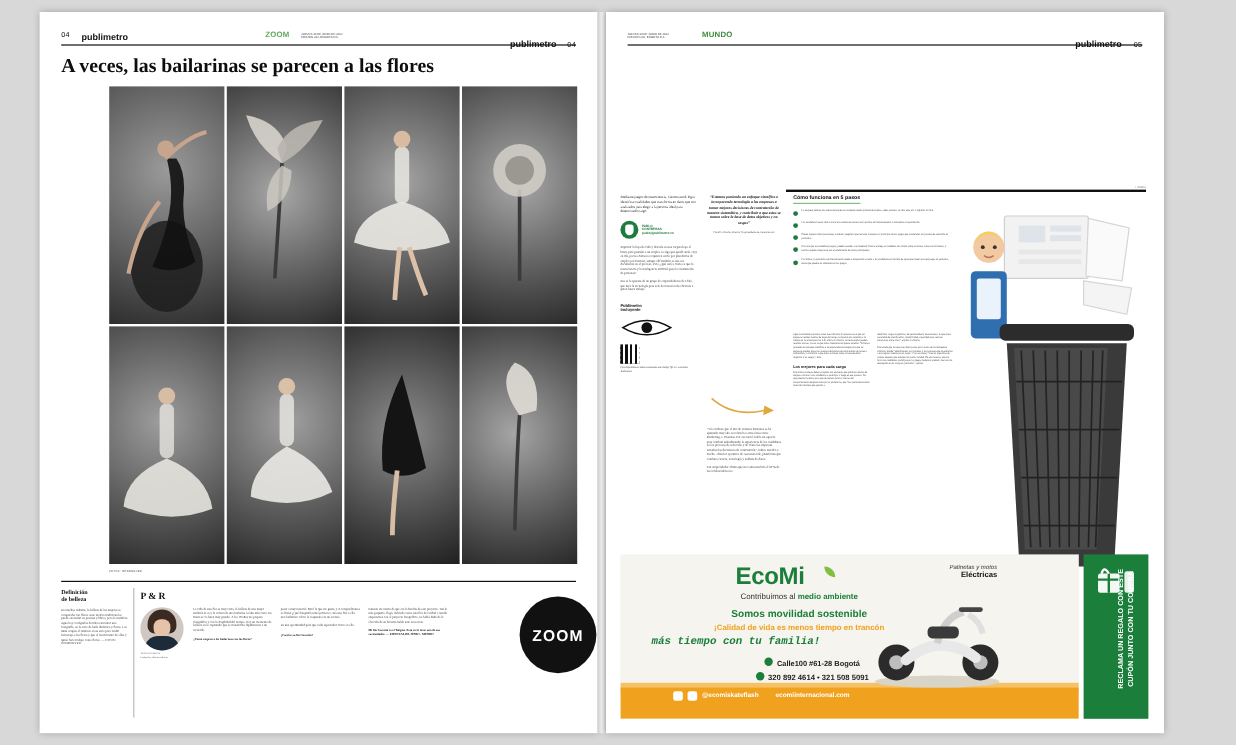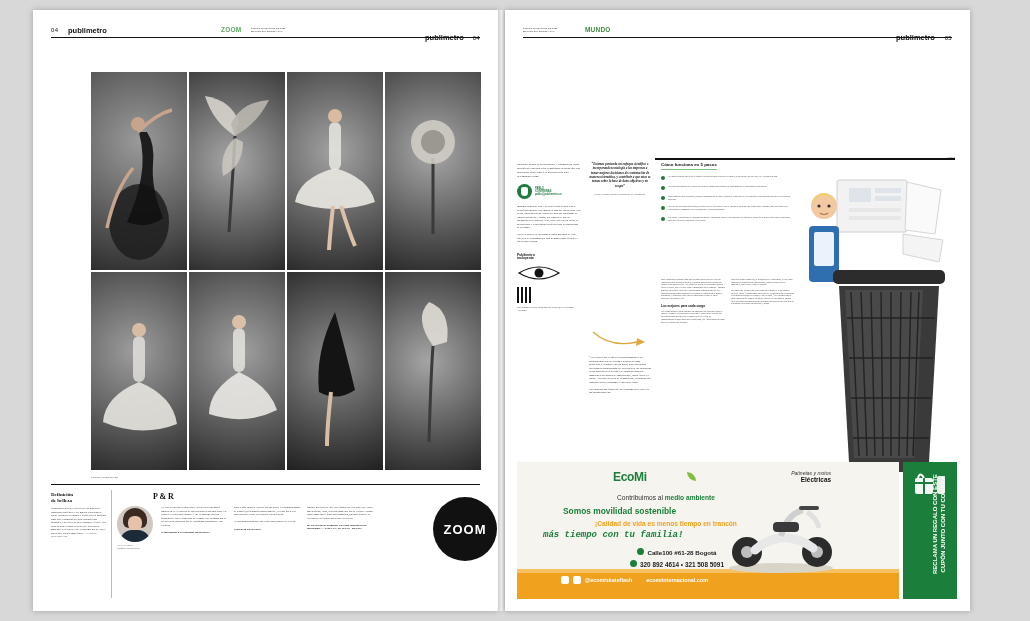--- a/index.html
+++ b/index.html
@@ -31,21 +31,21 @@
   .photo-grid{position:absolute;left:58px;top:62px;width:390px;}
   .photo-row{display:flex;gap:2px;margin-bottom:2px;}
   .ph{position:relative;overflow:hidden;background:#6e6e6e;}
   .credit{position:absolute;left:58px;top:466px;font-size:2.3px;color:#555;font-family:"Liberation Sans",sans-serif;letter-spacing:.2px;}
   .hr-left{position:absolute;left:18px;right:18px;top:474px;border-top:1px solid #111;}
   .def-col{position:absolute;left:18px;top:482px;width:56px;}
   .def-title{font-weight:bold;font-size:5px;line-height:1.1;color:#111;font-family:"Liberation Serif",serif;}
   .def-body{margin-top:4px;}
   .vrule{position:absolute;top:480px;width:0;border-left:1px solid #bbb;height:108px;}
   .pr-col{position:absolute;left:84px;top:482px;width:330px;}
-  .pr-title{font-weight:bold;font-size:8px;color:#111;font-family:"Liberation Serif",serif;margin-left:36px;}
+  .pr-title{font-weight:bold;font-size:8px;color:#111;font-family:"Liberation Serif",serif;}
   .avatar{position:absolute;left:84px;top:496px;width:36px;height:36px;border-radius:50%;overflow:hidden;background:#cfc7c0;}
   .avatar .hair{position:absolute;left:6px;top:2px;width:24px;height:20px;background:#3a2a22;border-radius:12px 12px 6px 6px;}
   .avatar .face{position:absolute;left:11px;top:10px;width:14px;height:15px;background:#e6c3a8;border-radius:7px 7px 8px 8px;}
   .avatar .body{position:absolute;left:3px;top:24px;width:30px;height:14px;background:#1d2a3a;border-radius:12px 12px 0 0;}
   .avatar-cap{position:absolute;left:84px;top:534px;width:38px;font-size:2px;line-height:1.25;color:#444;}
   .qcols{position:absolute;left:128px;top:496px;width:286px;display:flex;gap:7px;}
   .qcol{width:66px;}
   .q{font-weight:bold;font-size:2.5px;line-height:1.25;color:#111;margin-top:4px;}
   .zoom-badge{position:absolute;left:400px;top:487px;width:64px;height:64px;border-radius:50%;background:#111;color:#fff;display:flex;align-items:center;justify-content:center;font-family:"Liberation Sans",sans-serif;font-weight:bold;font-size:13px;letter-spacing:1px;}
 
@@ -79,25 +79,25 @@
   .twocol{position:absolute;left:156px;top:268px;width:134px;display:flex;gap:6px;}
   .twocol .c{width:64px;}
   .sub-h{font-family:"Liberation Sans",sans-serif;font-weight:bold;font-size:3.2px;color:#111;margin:4px 0 2px;}
   .art{position:absolute;left:298px;top:152px;width:152px;height:318px;}
   .art-cred{position:absolute;right:0;top:-6px;font-size:2px;color:#777;font-family:"Liberation Sans",sans-serif;}
 
   
   .ad-eco{position:absolute;left:12px;top:452px;width:382px;height:137px;background:#f6f4ee;overflow:hidden;}
   .eco-wave{position:absolute;left:0;bottom:0;width:100%;height:26px;background:#f0a21e;}
   .eco-wave2{position:absolute;left:0;bottom:22px;width:100%;height:8px;background:#f7c163;}
-  .eco-logo{position:absolute;left:96px;top:8px;font-family:"Liberation Sans",sans-serif;font-weight:bold;font-size:12px;color:#1b7f3b;letter-spacing:-.3px;}
+  .eco-logo{position:absolute;left:96px;top:8px;font-family:"Liberation Sans",sans-serif;font-weight:bold;font-size:20px;color:#1b7f3b;letter-spacing:-.3px;}
   .eco-leaf{position:absolute;left:170px;top:10px;width:9px;height:9px;background:#7fbf3f;border-radius:0 9px 0 9px;}
   .eco-l1{position:absolute;left:34px;top:32px;width:230px;text-align:center;font-size:6.6px;color:#333;font-family:"Liberation Sans",sans-serif;}
   .eco-l1 b{color:#1b7f3b;}
-  .eco-l2{position:absolute;left:46px;top:44px;width:230px;text-align:left;font-weight:bold;font-size:8.4px;color:#1b7f3b;font-family:"Liberation Sans",sans-serif;}
+  .eco-l2{position:absolute;left:34px;top:44px;width:230px;text-align:center;font-weight:bold;font-size:8.4px;color:#1b7f3b;font-family:"Liberation Sans",sans-serif;}
   .eco-l3{position:absolute;left:26px;top:58px;width:246px;text-align:center;font-weight:bold;font-size:6.6px;color:#f0a21e;font-family:"Liberation Sans",sans-serif;}
   .eco-l4{position:absolute;left:26px;top:68px;width:246px;text-align:left;font-weight:bold;font-style:italic;font-size:9px;color:#1b7f3b;font-family:Liberation Mono, monospace;}
   .eco-addr{position:absolute;left:60px;top:86px;width:200px;text-align:center;font-weight:bold;font-size:6.2px;color:#222;font-family:"Liberation Sans",sans-serif;}
   .eco-phone{position:absolute;left:60px;top:98px;width:200px;text-align:center;font-weight:bold;font-size:6.4px;color:#222;font-family:"Liberation Sans",sans-serif;}
   .eco-social{position:absolute;left:44px;top:114px;width:240px;display:flex;align-items:center;gap:4px;font-family:"Liberation Sans",sans-serif;font-size:5.4px;color:#fff;font-weight:bold;}
   .sico{width:8px;height:8px;border-radius:2px;background:#fff;position:relative;}
   .eco-right-t{position:absolute;right:68px;top:8px;text-align:right;font-family:"Liberation Sans",sans-serif;font-size:5px;color:#333;font-style:italic;}
   .eco-right-t b{display:block;font-size:6.4px;font-style:normal;color:#111;}
   .scooter{position:absolute;right:58px;top:26px;width:120px;height:86px;}
   .ad-coupon{position:absolute;left:398px;top:452px;width:54px;height:137px;background:#1b7f3b;color:#fff;overflow:hidden;}
@@ -117,20 +117,21 @@
       <div class="hdr-sec" style="left:170px">ZOOM</div>
       <div class="hdr-date" style="left:200px;white-space:pre-line">JUEVES 30 DE JUNIO DE 2022
 EDICIÓN 242, BOGOTÁ D.C.</div>
       <div class="hdr-right">
         <span class="brand">publimetro</span>
         <span class="folio" style="margin-left:5px">04</span>
       </div>
       <div class="line"></div>
     </div>
 
+    <div class="headline-left">A veces, las bailarinas se parecen a las flores</div>
 
     <div class="photo-grid">
       <div class="photo-row">
         <div class="ph" style="width:96px;height:198px;background:radial-gradient(circle at 50% 35%,#9a9a9a,#4f4f4f 70%,#2e2e2e 100%);">
           <svg width="96" height="198" viewBox="0 0 96 198">
             <ellipse cx="48" cy="150" rx="30" ry="38" fill="#1d1d1d" opacity=".85"></ellipse>
             <path d="M48 60 q6 24 2 46 q-4 22 -14 44 q20 8 36 -4 q-12 -30 -10 -54 q2 -20 -6 -32z" fill="#111" opacity=".9"></path>
             <circle cx="47" cy="52" r="7" fill="#c7a48c"></circle>
             <path d="M47 60 q18 -18 34 -22" stroke="#c7a48c" stroke-width="3.5" fill="none"></path>
             <path d="M42 96 q-18 22 -26 60" stroke="#c7a48c" stroke-width="3.5" fill="none"></path>

